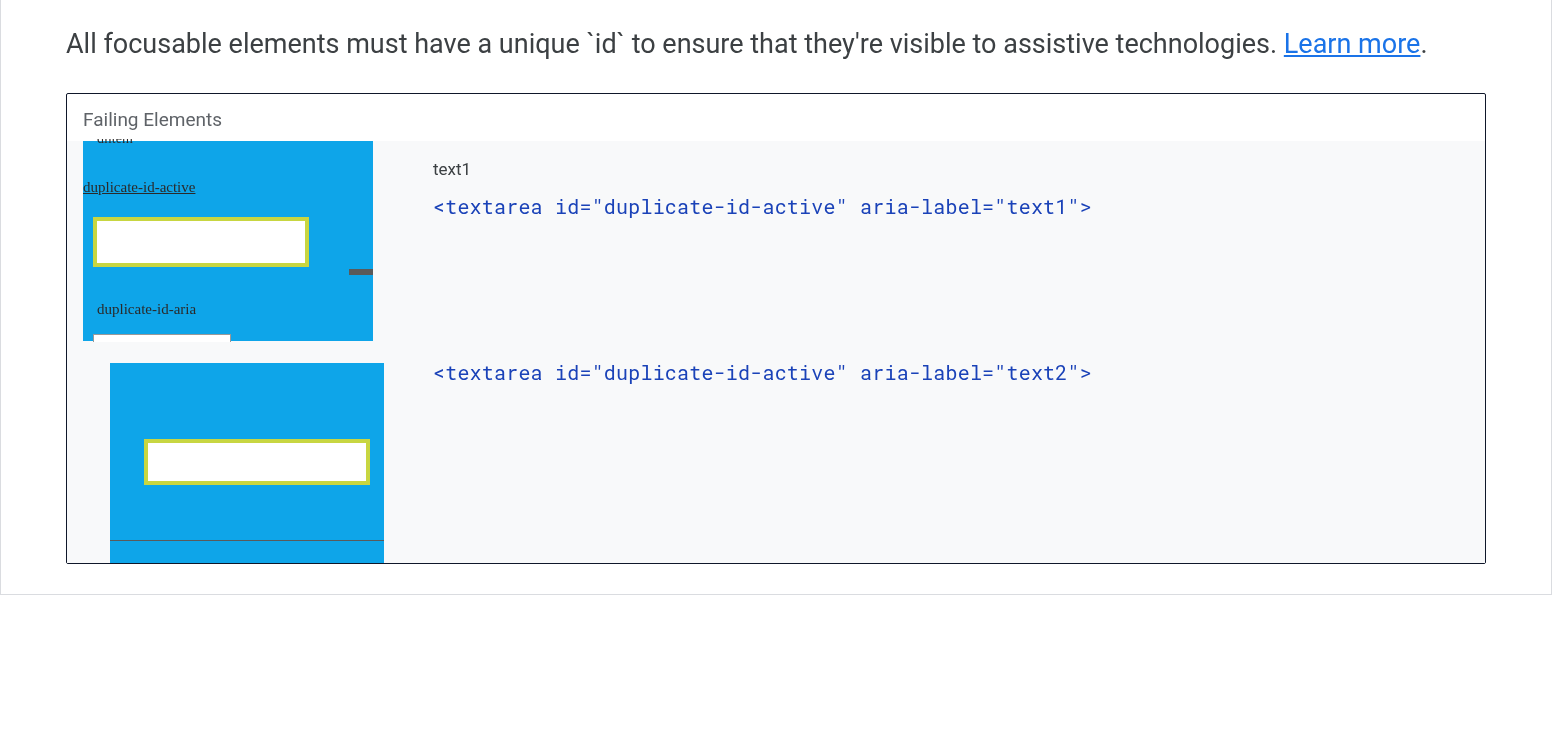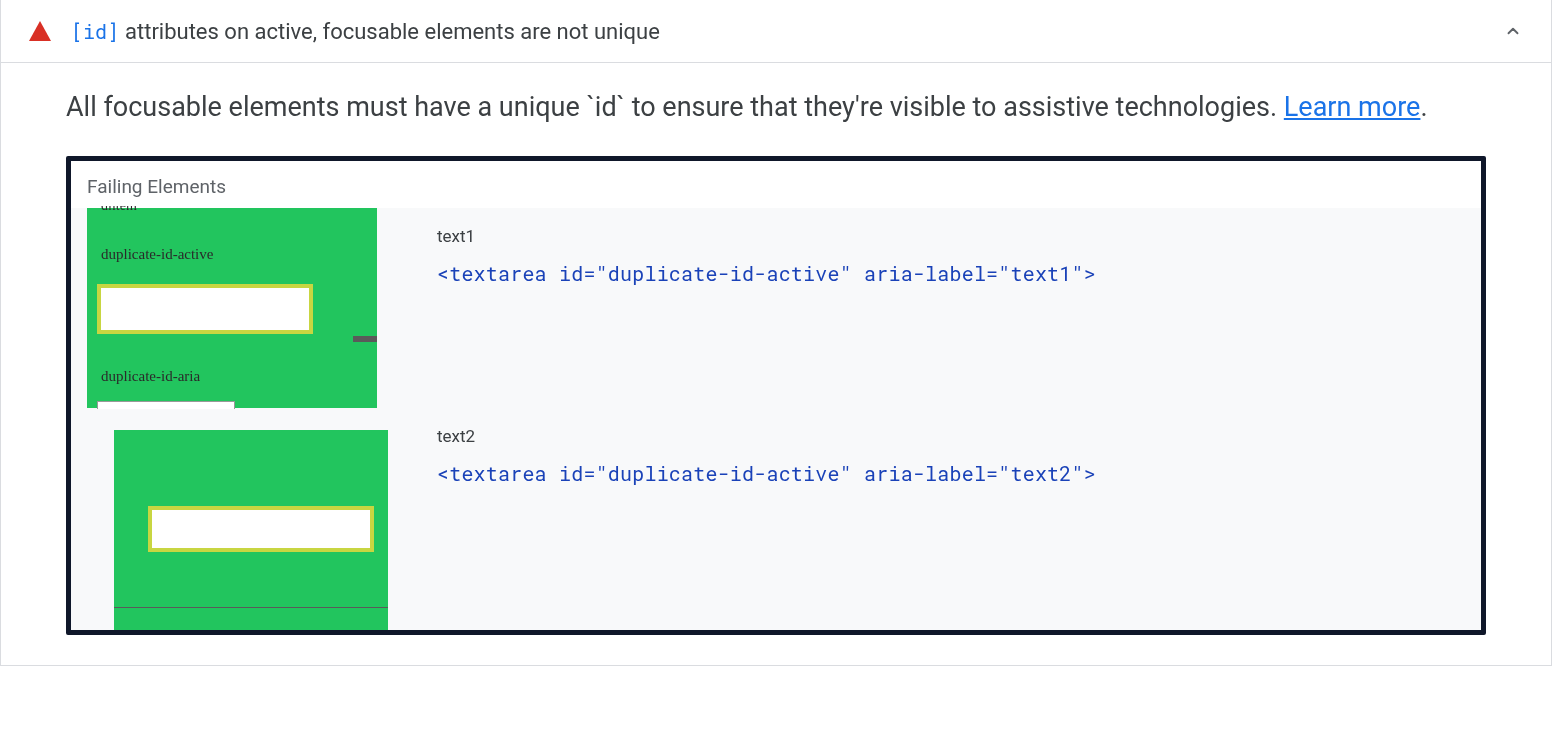--- a/index.html
+++ b/index.html
@@ -60,21 +60,21 @@
       color: #3c4043;
       margin-bottom: 28px;
       line-height: 1.5;
     }
     .learn-more {
       color: #1a73e8;
       text-decoration: underline;
       cursor: pointer;
     }
     .failing-box {
-      border: 5px solid #0f172a;
+      border: 1px solid #0f172a;
       border-radius: 2px;
     }
     .failing-title {
       padding: 14px 16px 10px 16px;
       color: #5f6368;
       font-size: 19px;
     }
     .failing-grid {
       background: #f8f9fa;
       padding: 0 0 0 0;
@@ -88,35 +88,35 @@
       width: 340px;
       padding: 0 20px 0 16px;
       display: flex;
       justify-content: flex-start;
     }
     .failing-row:nth-child(2) .thumb-cell {
       justify-content: center;
       padding-left: 40px;
     }
     .thumb {
-      background: #22c55e;
+      background: #0ea5e9;
       position: relative;
     }
     .thumb1 {
       width: 290px;
       height: 200px;
     }
     .thumb1-text {
       position: absolute;
       font-family: Georgia, serif;
       color: #2a2a2a;
       font-size: 15px;
     }
     .thumb1-text.cut { top: -2px; left: 14px; font-size: 14px; overflow: hidden; height: 10px; line-height: 0px; }
-    .thumb1-text.l1 { top: 38px; left: 14px; }
+    .thumb1-text.l1 { top: 38px; left: 0; text-decoration: underline; }
     .thumb1-text.l2 { top: 160px; left: 14px; text-align: center; }
     .thumb1 .highlight-box {
       position: absolute;
       top: 76px;
       left: 10px;
       width: 216px;
       height: 50px;
       border: 4px solid #c8d641;
       background: #fff;
     }
@@ -186,32 +186,20 @@
     .resize-corner::before, .resize-corner::after {
       content: '';
       position: absolute;
       background: #888;
     }
   </style>
 </head>
 <body>
 
 <div class="audit-container">
-  <div class="audit-header">
-    <div class="status-icon"></div>
-    <div class="audit-title">
-      <span class="code-tag">[id]</span>
-      <span>attributes on active, focusable elements are not unique</span>
-    </div>
-    <div class="chevron">
-      <svg viewBox="0 0 24 24" fill="none" stroke="#5f6368" stroke-width="2.5" stroke-linecap="round" stroke-linejoin="round">
-          <polyline points="18 15 12 9 6 15"></polyline>
-        </svg>
-    </div>
-  </div>
 
   <div class="audit-body">
     <p class="description">
       <span>All focusable elements must have a unique `id` to ensure that they're visible to assistive technologies. </span><a class="learn-more">Learn more</a><span>.</span>
     </p>
 
     <div class="failing-box">
       <div class="failing-title">Failing Elements</div>
       <div class="failing-grid">
 
@@ -237,21 +225,20 @@
         <div class="failing-row">
           <div class="thumb-cell">
             <div class="thumb thumb2">
               <div class="highlight-box">
                   <div class="resize-corner"></div>
                 </div>
               <div class="bottom-line"></div>
             </div>
           </div>
           <div class="detail-cell">
-            <div class="detail-label">text2</div>
             <div class="detail-code">&lt;textarea id="duplicate-id-active" aria-label="text2"&gt;</div>
           </div>
         </div>
 
       </div>
     </div>
   </div>
 </div>
 
 </body></html>

